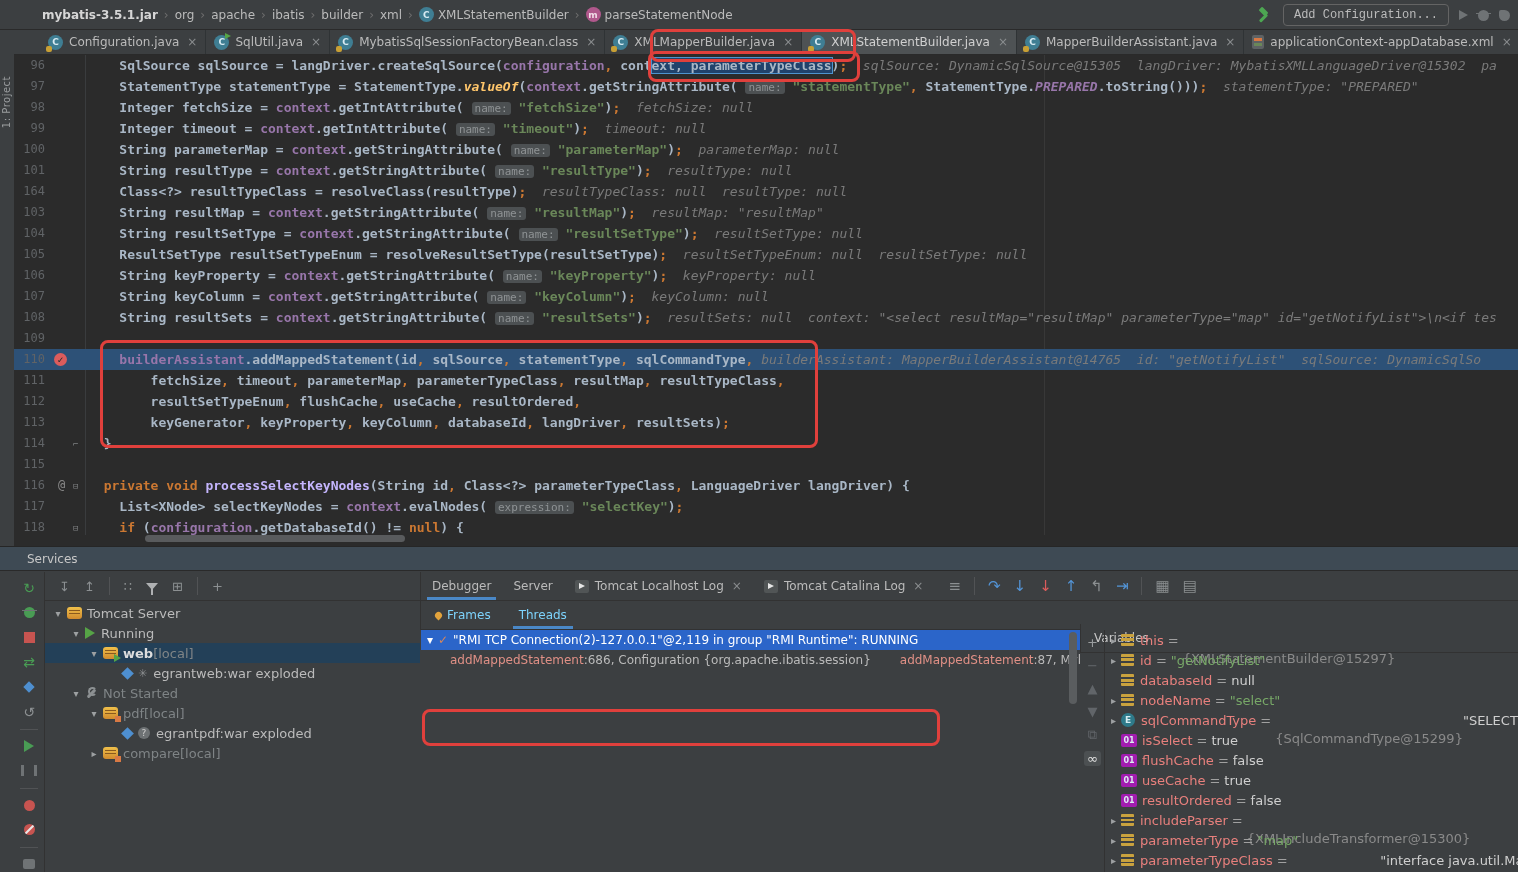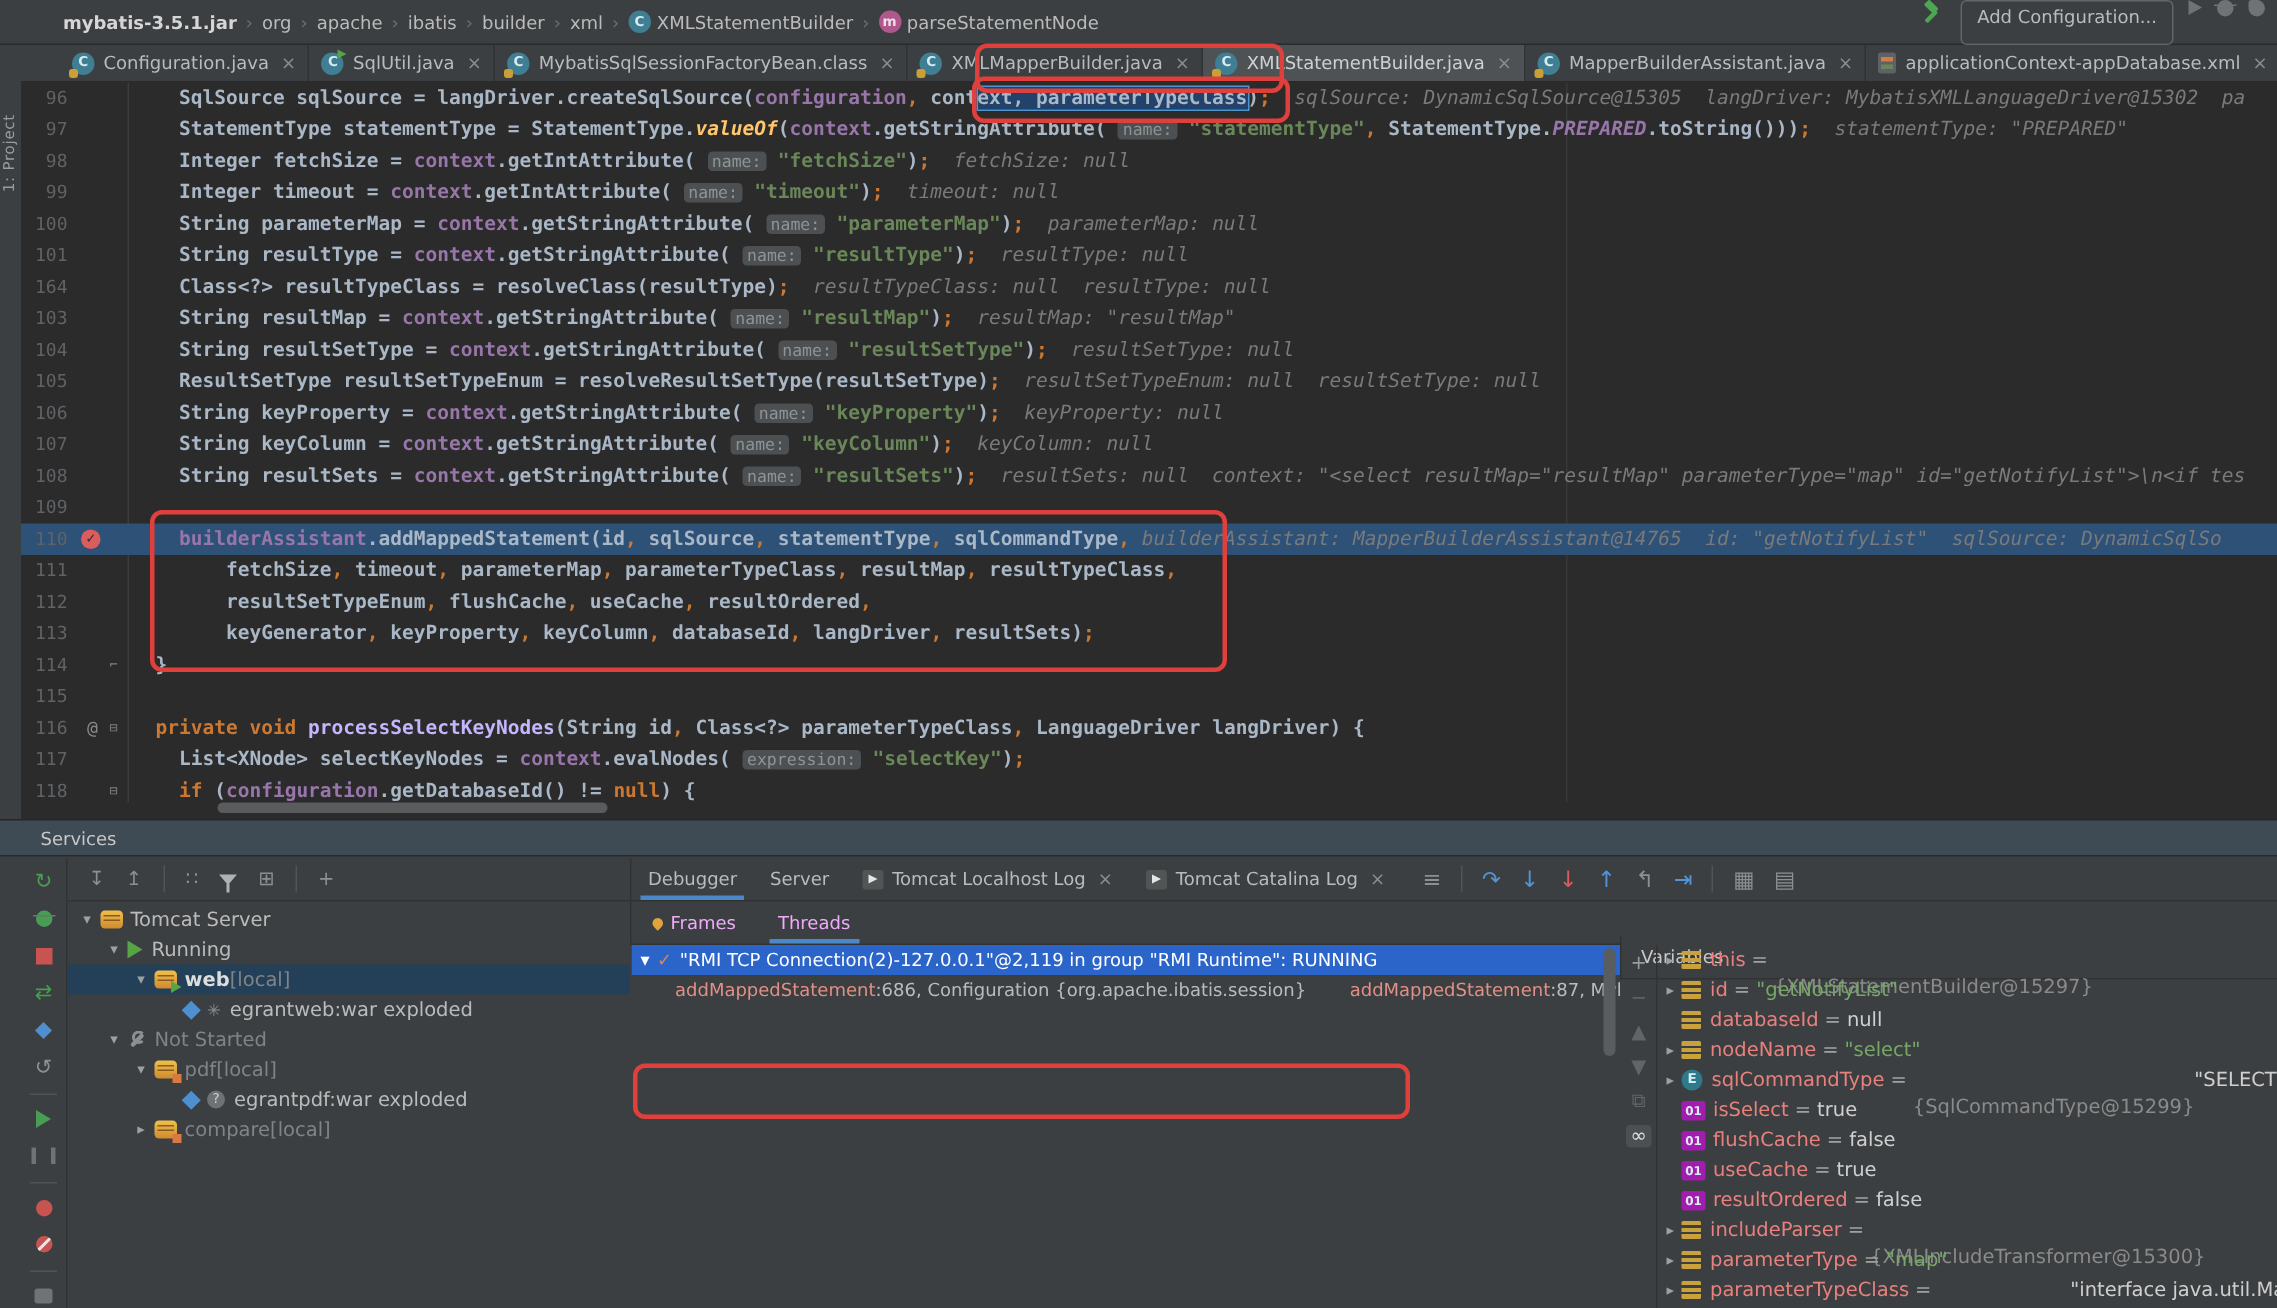--- a/index.html
+++ b/index.html
@@ -5,21 +5,21 @@
   html,body{margin:0;padding:0;background:#202020;}
   #app{position:relative;width:1518px;height:872px;overflow:hidden;background:#2B2B2B;
        font-family:"DejaVu Sans","Liberation Sans",sans-serif;color:#BBBBBB;font-size:12px;}
   
   .topbar{position:absolute;left:0;top:0;width:1518px;height:30px;background:#3C3F41;
           border-bottom:1px solid #2A2A2A;display:flex;align-items:center;padding-left:10px;box-sizing:border-box;}
   .crumbs{display:flex;align-items:center;white-space:nowrap;}
   .crumb{display:flex;align-items:center;gap:4px;color:#BBBBBB;}
   .crumb.first{font-weight:bold;color:#D6D6D6;margin-left:32px;}
   .crumb-sep{color:#6E6E6E;margin:0 6px;font-size:12px;}
-  .topbar-right{position:absolute;right:8px;top:0;height:30px;display:flex;gap:10px;}
+  .topbar-right{position:absolute;right:8px;top:0;height:30px;display:flex;align-items:center;gap:10px;font-family:Liberation Mono, monospace;}
   .btn-outline{border:1px solid #646464;border-radius:4px;padding:3px 10px;color:#BBBBBB;background:transparent;}
   .ic{display:inline-flex;align-items:center;justify-content:center;}
   .ic-hammer{width:16px;height:16px;position:relative;}
   .ic-hammer::before{content:"";position:absolute;left:2px;top:2px;width:9px;height:5px;background:#4DA652;transform:rotate(45deg);border-radius:1px;}
   .ic-hammer::after{content:"";position:absolute;left:5px;top:6px;width:3px;height:10px;background:#4DA652;transform:rotate(45deg);border-radius:1px;}
   .tri-grey{width:0;height:0;border-left:9px solid #6F7375;border-top:5px solid transparent;border-bottom:5px solid transparent;}
   .bugdot{width:11px;height:11px;border-radius:50%;background:#6F7375;position:relative;}
   .bugdot::before{content:"";position:absolute;left:-2px;top:3px;width:15px;height:1px;background:#6F7375;}
   .chipdot{width:11px;height:11px;border-radius:2px 50% 50% 50%;background:#6F7375;}
   
@@ -108,21 +108,21 @@
             display:flex;align-items:center;box-sizing:border-box;}
   .dbg-tab{height:100%;display:flex;align-items:center;gap:6px;padding:0 11px;position:relative;color:#BBBBBB;white-space:nowrap;}
   .dbg-tab.active::after{content:"";position:absolute;left:6px;right:6px;bottom:0;height:3px;background:#4A88C7;}
   .dbg-tab .x{color:#8A8D8F;margin-left:2px;}
   .ic-console{width:14px;height:13px;background:#515556;border-radius:2px;position:relative;flex:none;}
   .ic-console::after{content:"";position:absolute;left:4px;top:3px;width:0;height:0;border-left:6px solid #E6E6E6;border-top:3.5px solid transparent;border-bottom:3.5px solid transparent;}
   .dbg-icons{display:flex;align-items:center;gap:13px;margin-left:14px;font-size:15px;}
   .vsep{width:1px;height:18px;background:#515355;}
   .subtabs{position:absolute;left:420px;top:55px;width:660px;height:29px;border-bottom:1px solid #323232;border-left:1px solid #323232;
            display:flex;align-items:center;box-sizing:border-box;}
-  .subtab{height:100%;display:flex;align-items:center;padding:0 14px;position:relative;color:#f0abfc;gap:5px;}
+  .subtab{height:100%;display:flex;align-items:center;padding:0 14px;position:relative;color:#7dd3fc;gap:5px;}
   .subtab.active::after{content:"";position:absolute;left:8px;right:8px;bottom:0;height:3px;background:#4A88C7;}
   .flame{width:7px;height:7px;border-radius:50% 50% 50% 0;background:#E2A33C;transform:rotate(-45deg);}
   .frames{position:absolute;left:421px;top:84px;width:659px;height:242px;overflow:hidden;font-size:12px;}
   .frow{height:20px;line-height:20px;white-space:nowrap;padding-left:29px;color:#BBBBBB;}
   .frow .meth{color:#E09086;}
   .frow.sel{background:#2B65C9;color:#FFFFFF;}
   .frow.thread{padding-left:6px;display:flex;align-items:center;gap:5px;}
   .frow .chk{color:#D9865A;font-weight:bold;}
   .fscroll{position:absolute;left:1069px;top:86px;width:8px;height:72px;border-radius:4px;background:#5A5D5F;}
   

